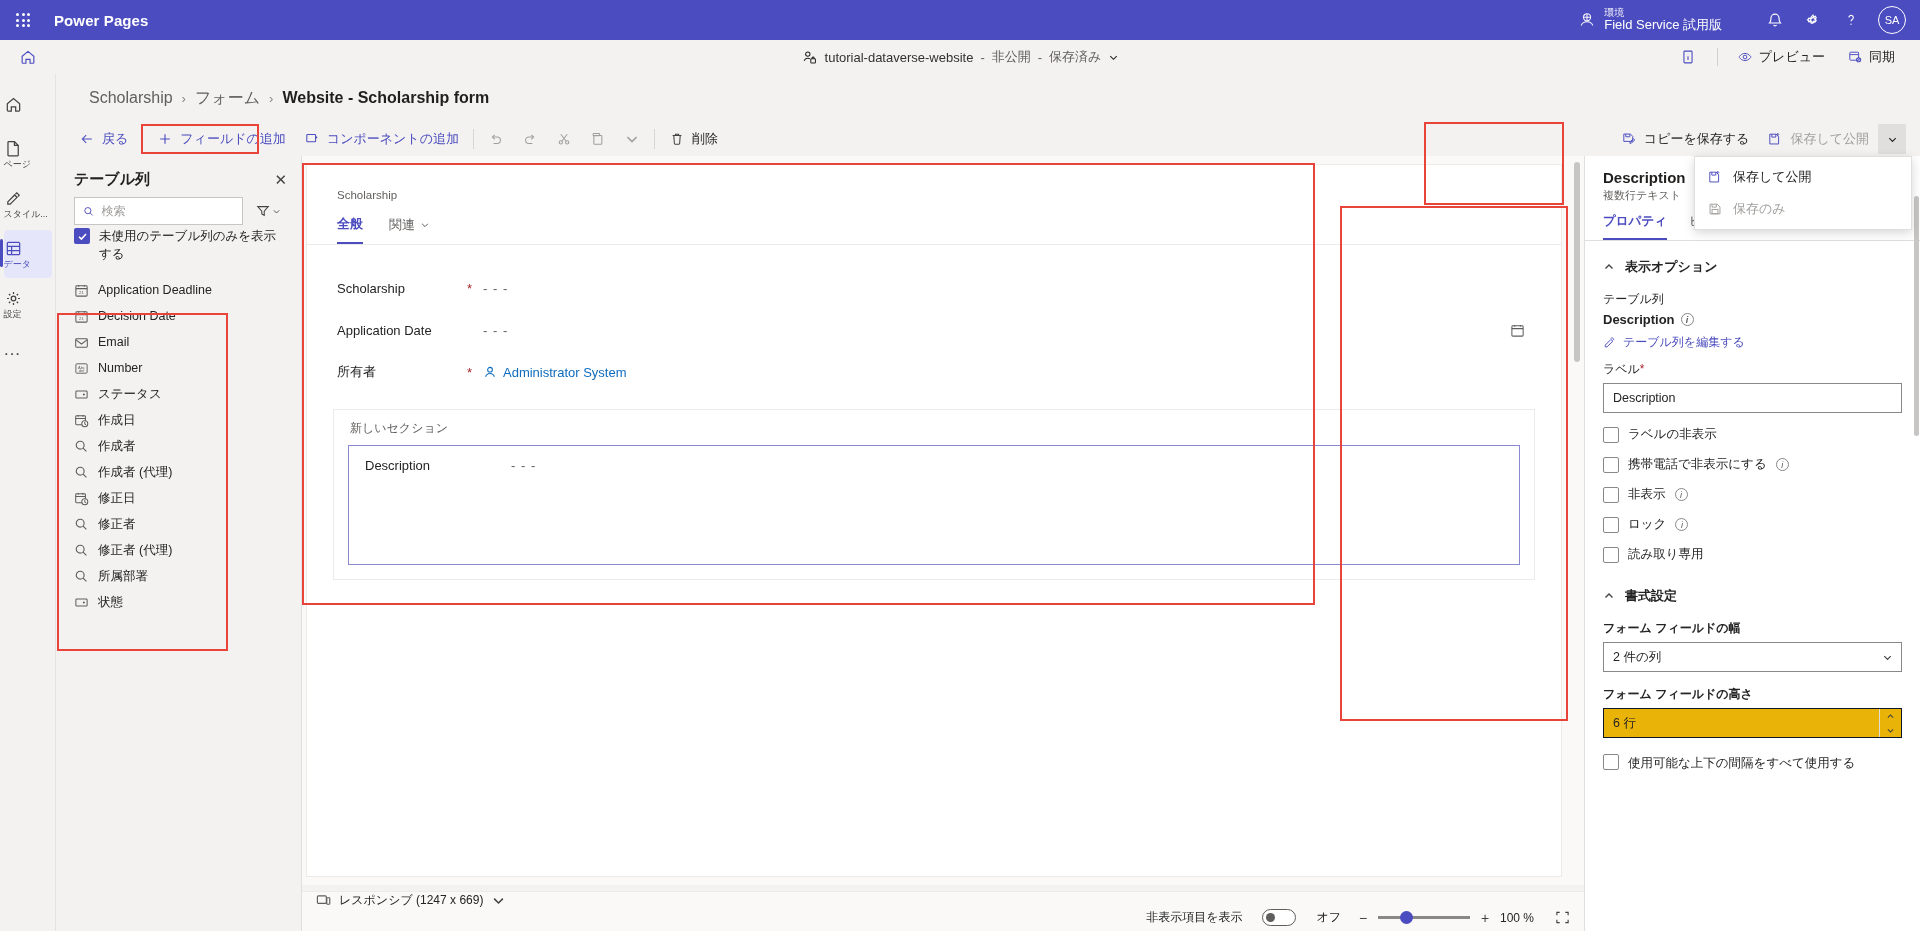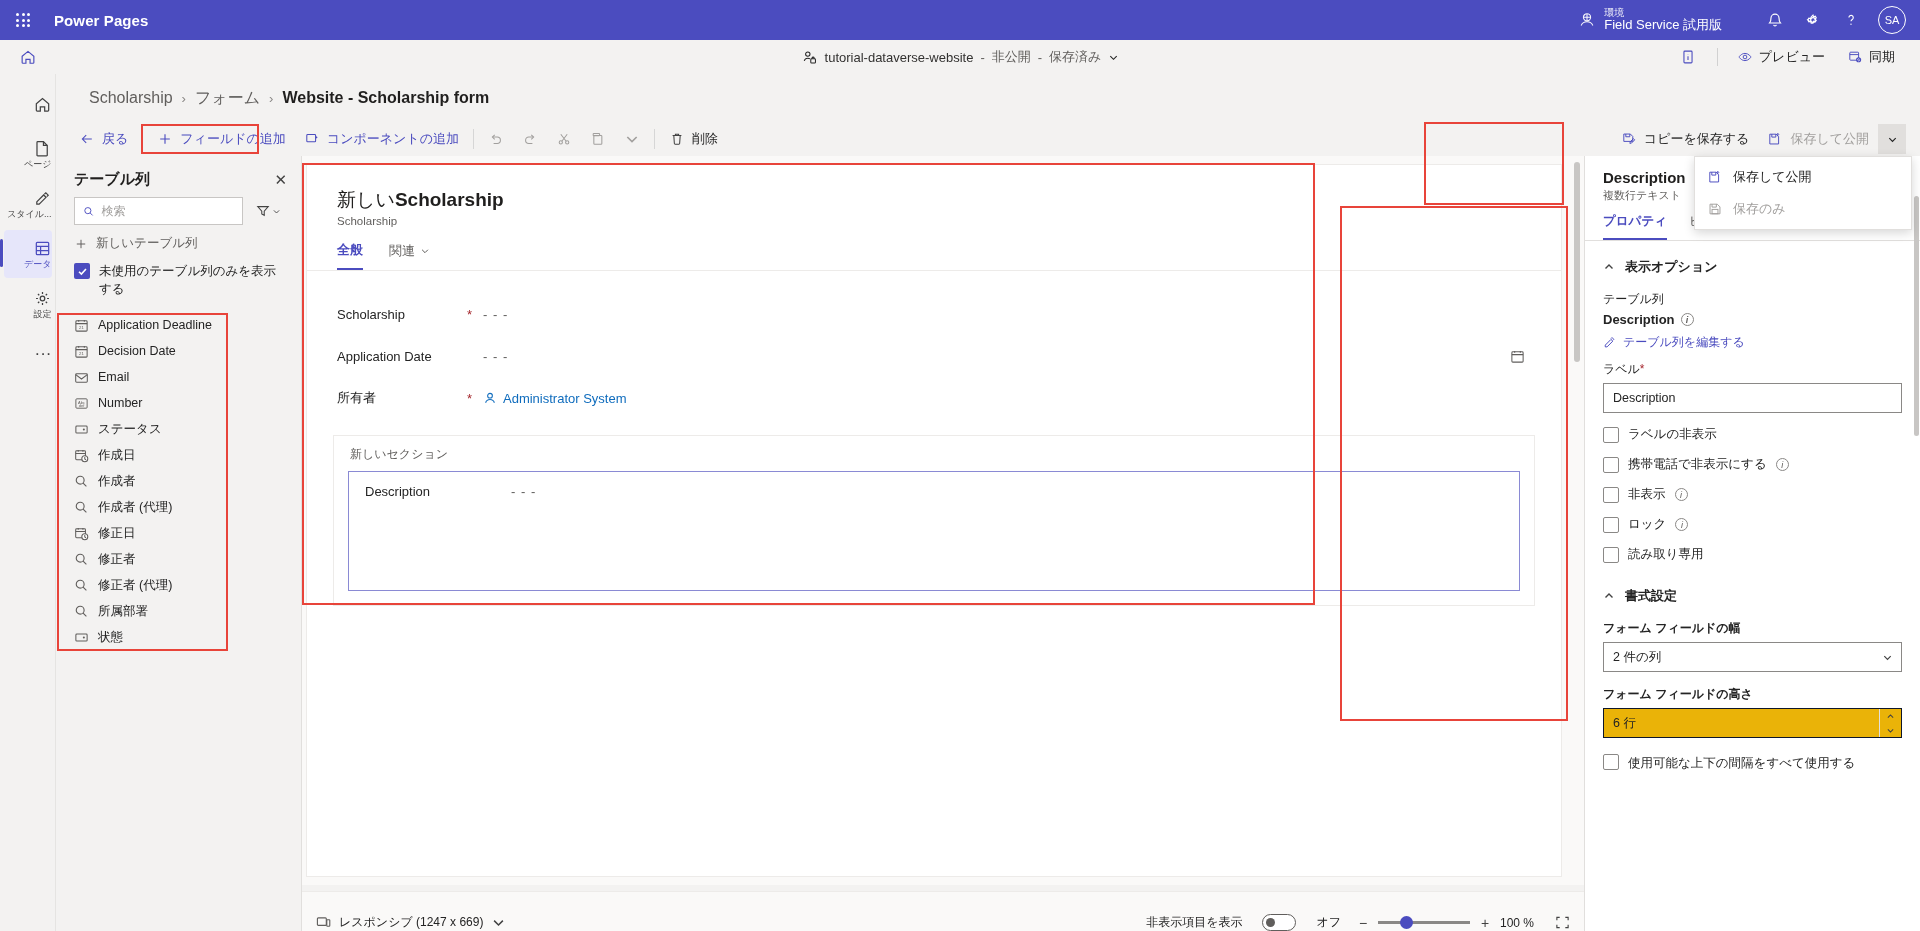--- a/index.html
+++ b/index.html
@@ -56,21 +56,21 @@
   .abtn svg { width: 16px; height: 16px; }
   .vsep { width: 1px; height: 18px; background: #d1d1d1; margin: 0 6px; }
 
   
   .rail {
     position: absolute; top: 74px; left: 0; width: 56px; bottom: 0;
     background: #f3f2f1; border-right: 1px solid #e5e4e2;
     display: flex; flex-direction: column; align-items: center; padding-top: 6px;
   }
   .rail-item {
-    width: 48px; height: 48px; display: flex; flex-direction: column; align-items: flex-end;
+    width: 48px; height: 48px; display: flex; flex-direction: column; align-items: flex-start;
     justify-content: center; gap: 2px; cursor: pointer; border-radius: 4px; color: #424242;
     position: relative; margin-bottom: 2px;
   }
   .rail-item svg { width: 19px; height: 19px; }
   .rail-item .rl { font-size: 9px; line-height: 1; white-space: nowrap; }
   .rail-item.active { background: #e6e6fa; color: #4b4cbf; }
   .rail-item.active::before {
     content: ""; position: absolute; left: -4px; top: 9px; width: 3px; height: 28px;
     background: #4b4cbf; border-radius: 2px;
   }
@@ -178,22 +178,22 @@
   .section-title { font-size: 12px; color: #605e5c; padding: 0 16px 8px 16px; }
   .desc-field {
     margin: 0 14px; border: 1px solid #8a8ad4; height: 120px; padding: 12px 16px;
     display: flex; align-items: flex-start;
   }
   .desc-field .flabel { width: 130px; }
 
   
   .statusbar {
     position: absolute; left: 302px; right: 336px; bottom: 0; height: 40px;
-    background: #faf9f8; border-top: 1px solid #edebe9; display: flex; align-items: flex-end;
-    padding: 0 14px; font-size: 12px; color: #242424;
+    background: #faf9f8; border-top: 1px solid #edebe9; display: flex; align-items: flex-start;
+    padding: 0 14px; font-size: 12px; color: #242424; flex-direction: column;
   }
   .resp-chip { display: flex; align-items: center; gap: 8px; cursor: pointer; }
   .resp-chip svg { width: 15px; height: 15px; color: #605e5c; }
   .status-right { margin-left: auto; display: flex; align-items: center; gap: 10px; }
   .toggle-wrap { display: flex; align-items: center; gap: 20px; }
   .toggle {
     width: 34px; height: 17px; border-radius: 9px; background: #fff; border: 1px solid #605e5c;
     position: relative; cursor: pointer;
   }
   .toggle::after {
@@ -554,26 +554,20 @@
     </div>
     <div class="filter-btn">
       <svg width="14" height="14" viewBox="0 0 16 16" fill="none" stroke="#424242" stroke-width="1.2">
         <path d="M2 3h12l-4.6 5.2V13l-2.8-1.6V8.2z"></path>
       </svg>
       <svg width="9" height="9" viewBox="0 0 12 12" fill="none" stroke="#424242" stroke-width="1.2">
         <path d="M2.5 4.5L6 8l3.5-3.5"></path>
       </svg>
     </div>
   </div>
-  <div class="newcol">
-    <svg width="14" height="14" viewBox="0 0 20 20" fill="none" stroke="#605e5c" stroke-width="1.4">
-      <path d="M10 4v12M4 10h12"></path>
-    </svg>
-    <span>新しいテーブル列</span>
-  </div>
   <div class="chkrow">
     <span class="chkbox">
       <svg width="11" height="11" viewBox="0 0 12 12" fill="none" stroke="#fff" stroke-width="1.7">
         <path d="M2.2 6.2l2.6 2.6 5-5.6"></path>
       </svg>
     </span>
     <span>未使用のテーブル列のみを表示する</span>
   </div>
 
   <div class="collist">
@@ -674,23 +668,20 @@
           <circle cx="10.5" cy="8" r="1.1" fill="currentColor" stroke="none"></circle>
       </svg>
       <span>状態</span>
     </div>
   </div>
 </div>
 
 <div class="canvaswrap">
   <div class="formsheet">
     <div class="form-header">
-      <div class="form-title">
-        <span>新しい</span><b>Scholarship</b>
-      </div>
       <div class="form-sub">Scholarship</div>
     </div>
     <div class="form-tabs">
       <div class="ftab active">
         <span>全般</span>
       </div>
       <div class="ftab">
         <span>関連</span>
         <svg width="10" height="10" viewBox="0 0 12 12" fill="none" stroke="#605e5c" stroke-width="1.2">
           <path d="M2.5 4.5L6 8l3.5-3.5"></path>

